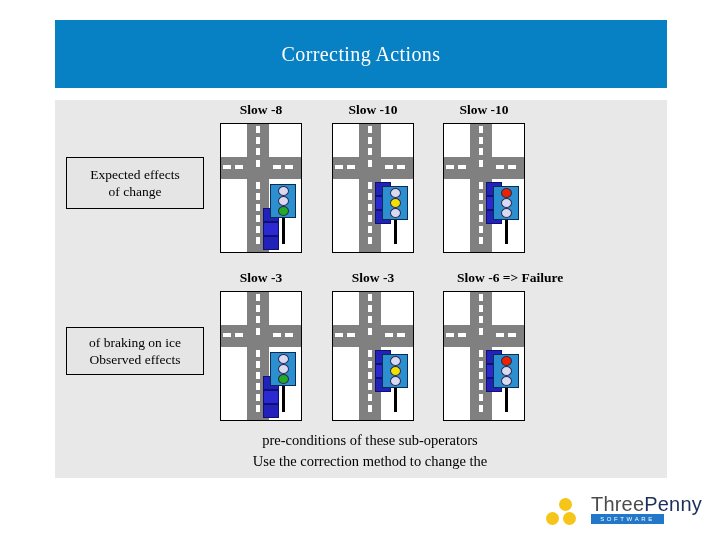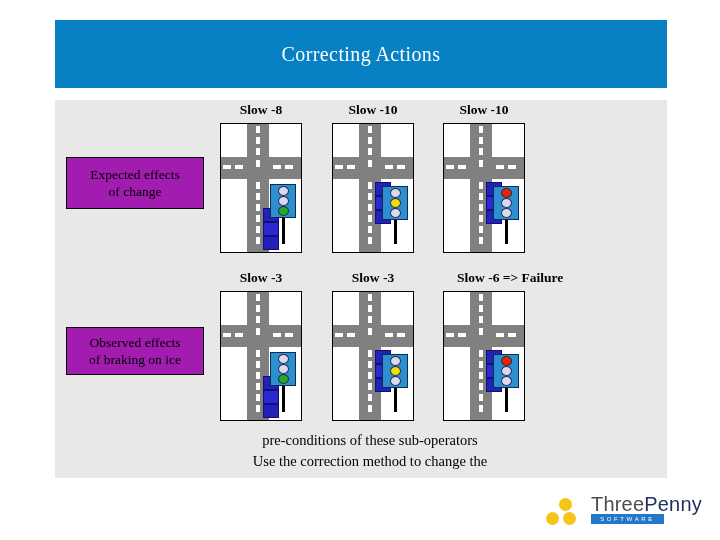--- a/index.html
+++ b/index.html
@@ -28,21 +28,21 @@
 
   
   .content-panel{
     position:absolute;left:55px;top:100px;width:612px;height:378px;
     background:#e8e8e8;
   }
 
   
   .label-box{
     position:absolute;
-    background:#a21caf;
+    background:#e5e5e5;
     border:1px solid #000000;
     display:flex;flex-direction:column;
     align-items:center;justify-content:center;
     text-align:center;
     font-family:"Liberation Serif", serif;
     font-size:13.5px;color:#000000;
     line-height:1.28;
     box-sizing:border-box;
     padding:3px 6px;
   }
@@ -123,22 +123,22 @@
     <div class="title-text">Correcting Actions</div>
   </div>
 
   <div class="content-panel"></div>
 
   <div class="label-box" id="label-expected">
     <span class="label-line">Expected effects</span>
     <span class="label-line">of change</span>
   </div>
   <div class="label-box" id="label-observed">
+    <span class="label-line">of braking on ice</span>
     <span class="label-line">Observed effects</span>
-    <span class="label-line">of braking on ice</span>
   </div>
 
   <div class="cell" style="left:220px;top:103px;width:82px;">
     <div class="cell-title">Slow -8</div>
     <div class="scene">
       <div class="road-v"></div>
       <div class="road-h"></div>
       <div class="dash-v" style="top:2px;"></div>
       <div class="dash-v" style="top:13px;"></div>
       <div class="dash-v" style="top:24px;"></div>

